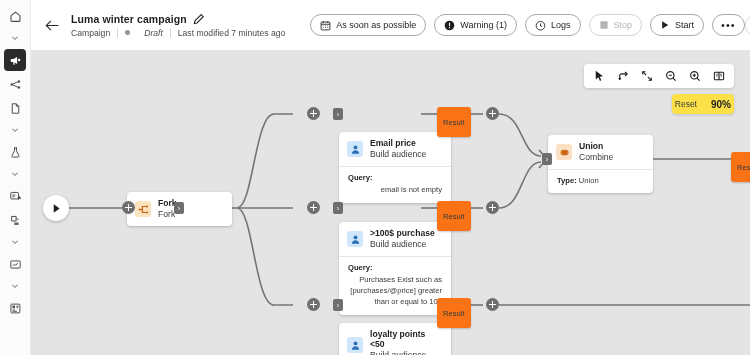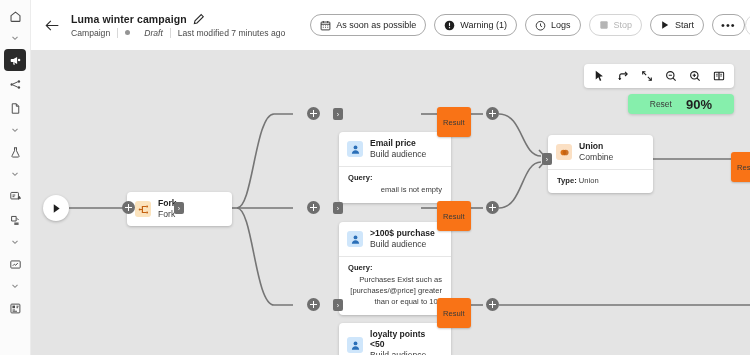--- a/index.html
+++ b/index.html
@@ -117,27 +117,27 @@
     display: flex; align-items: center; padding: 0 4px; gap: 2px;
     z-index: 20;
   }
   .ctb {
     width: 22px; height: 20px;
     display: flex; align-items: center; justify-content: center;
     color: #2b2b2b; cursor: pointer; border-radius: 3px;
   }
   #zoom-box {
     position: absolute; right: 16px; top: 44px;
-    height: 20px; background: #86efac; border-radius: 4px;
+    height: 20px; background: #fde047; border-radius: 4px;
     box-shadow: 0 1px 3px rgba(0,0,0,.16);
     display: flex; align-items: center; gap: 14px;
-    padding: 0 22px; z-index: 20;
+    padding: 0 3px; z-index: 20;
   }
   #reset-btn { font-size: 8.5px; color: #3a3a3a; cursor: pointer; }
-  #zoom-level { font-size: 13px; color: #1f1f1f; font-weight: bold; }
+  #zoom-level { font-size: 10px; color: #1f1f1f; font-weight: bold; }
 
   
   .node {
     position: absolute;
     background: #ffffff;
     border-radius: 4px;
     box-shadow: 0 1px 3px rgba(0,0,0,.22);
     z-index: 10;
   }
   .node-head {

